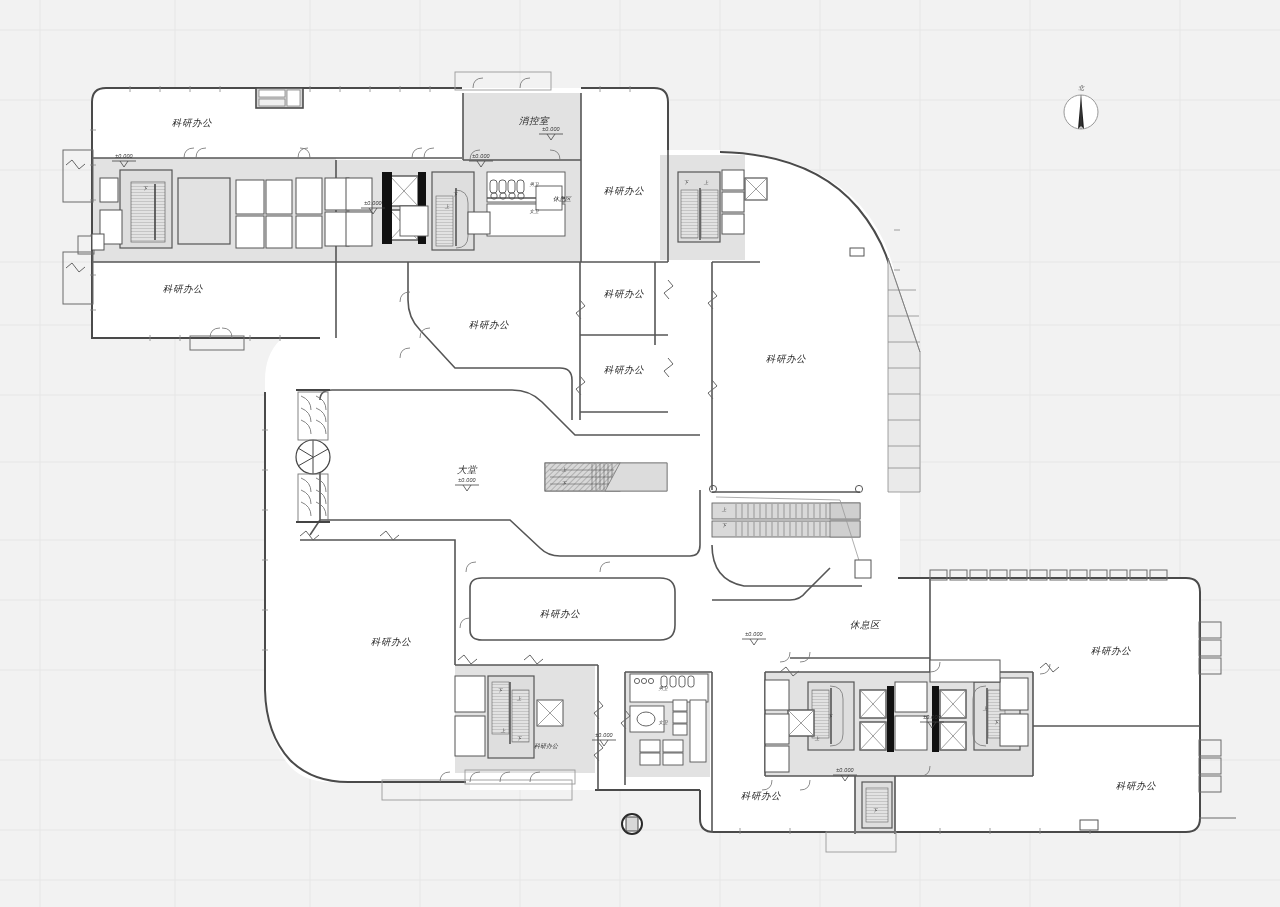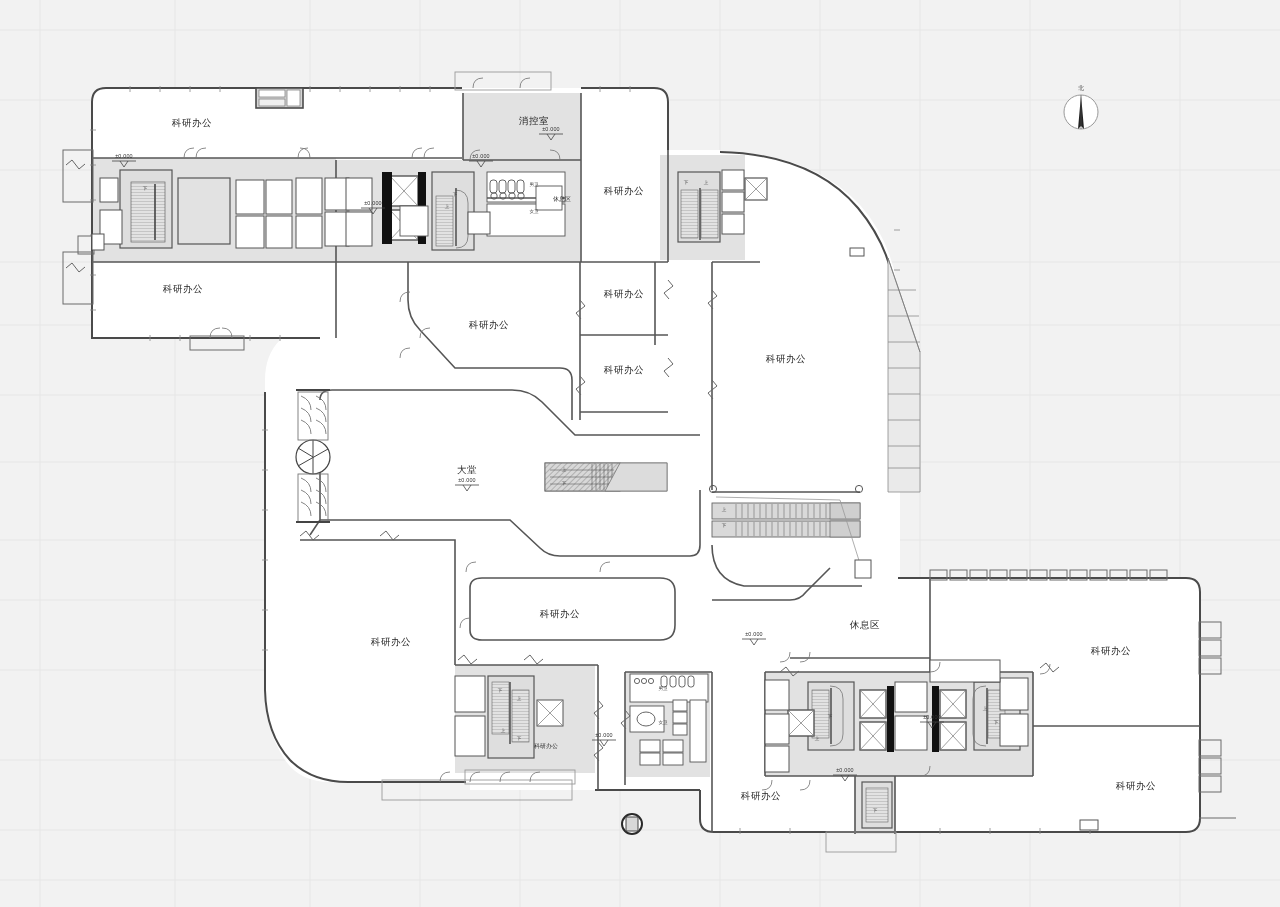--- a/index.html
+++ b/index.html
@@ -1,18 +1,18 @@
 <!DOCTYPE html>
 <html><head>
 <meta charset="utf-8">
 <style>
   html,body{margin:0;padding:0;background:#f2f2f2;}
   body{width:1280px;height:907px;overflow:hidden;
        font-family:"Liberation Sans","DejaVu Sans",sans-serif;}
-  #plan-root{position:relative;width:1040px;height:907px;background:#0f766e;}
+  #plan-root{position:relative;width:1040px;height:907px;background:#0f766e;font-style:italic;}
   #plan-svg{position:absolute;left:0;top:0;width:1280px;height:907px;display:block;}
   .lbl{font-size:9px;fill:#1e1e1e;text-anchor:middle;font-family:"Liberation Sans","DejaVu Sans",sans-serif;}
   .lbl-room{font-size:9.5px;letter-spacing:.6px;}
   .lbl-sm{font-size:6px;fill:#2a2a2a;text-anchor:middle;}
   .lbl-xs{font-size:4.6px;fill:#333;text-anchor:middle;}
   .lbl-elev{font-size:5.4px;fill:#333;text-anchor:middle;letter-spacing:.2px;}
   .lbl-n{font-size:6px;fill:#555;text-anchor:middle;}
 </style>
 </head>
 <body>

